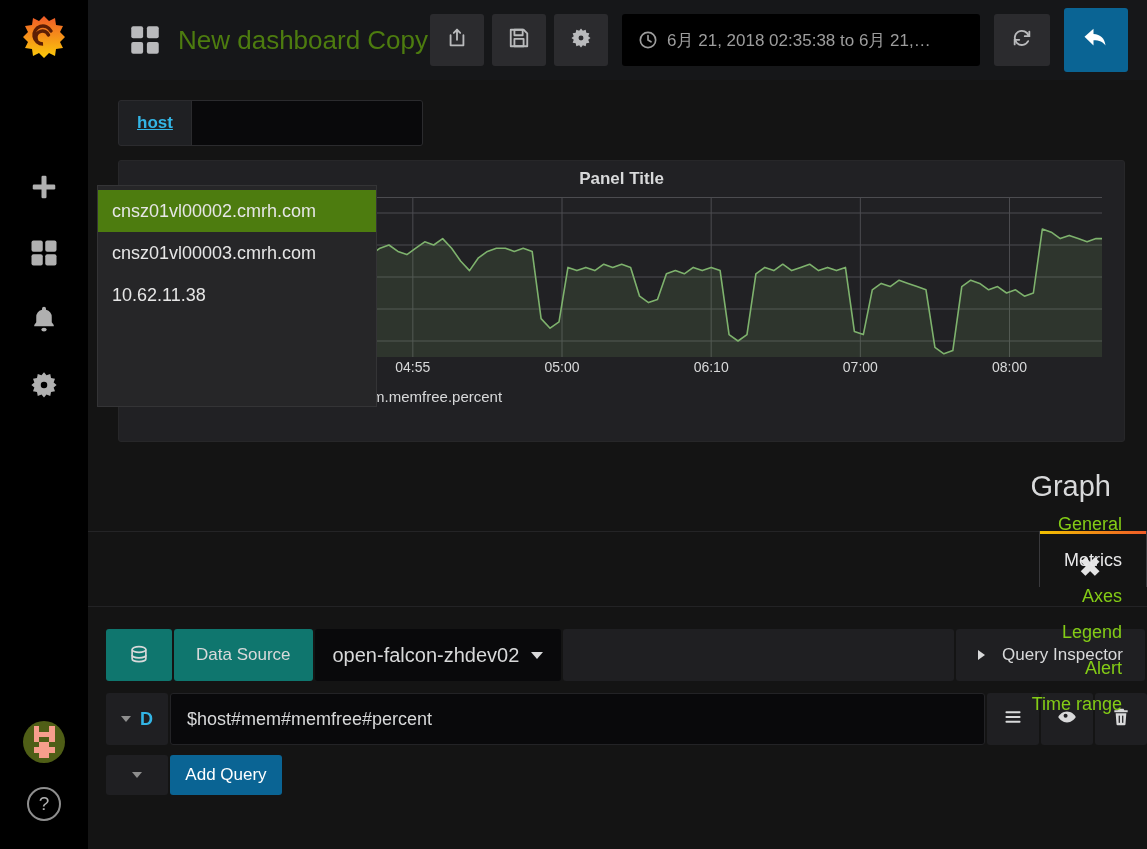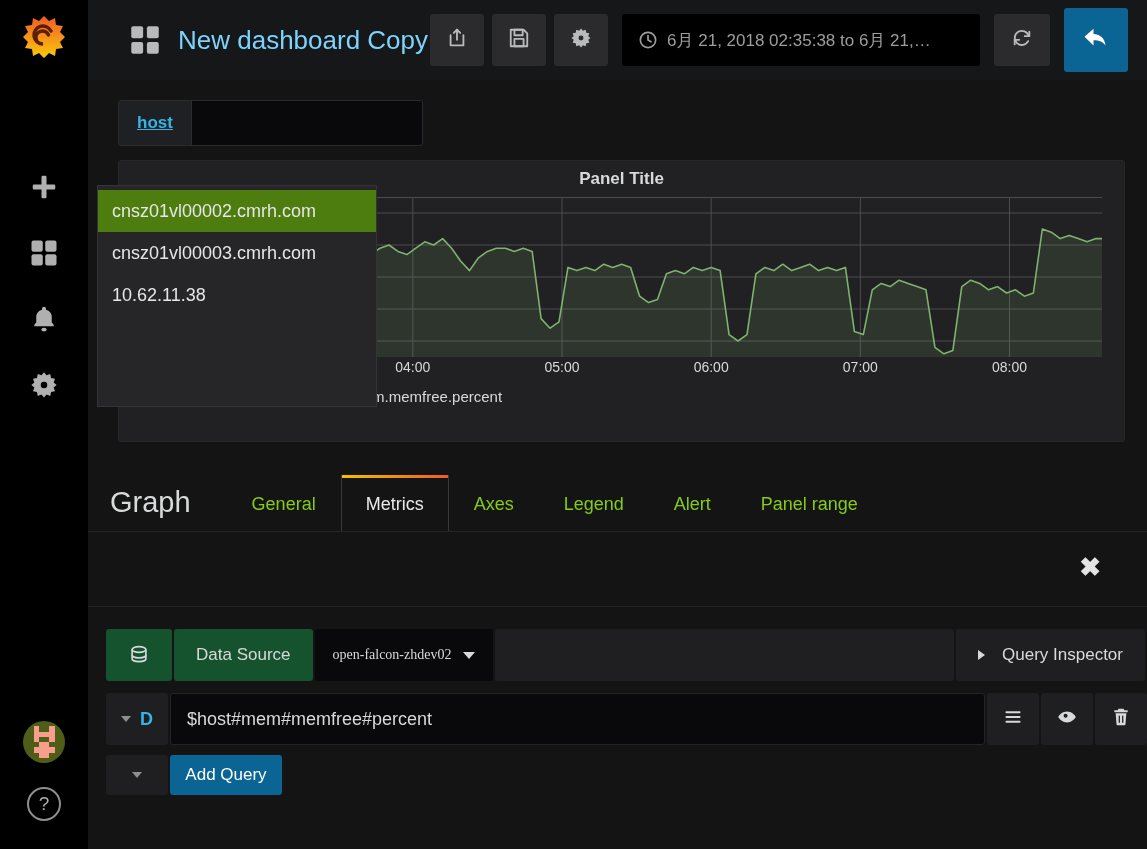--- a/index.html
+++ b/index.html
@@ -40,21 +40,21 @@
   }
 
   
   #navbar {
     position: absolute; left: 88px; top: 0; width: 1059px; height: 80px;
     background: #161719;
     display: flex; align-items: center;
   }
   .nav-dash-icon { margin-left: 42px; width: 30px; height: 30px; }
   .nav-title {
-    margin-left: 18px; color: #7dd3fc; font-size: 26px; font-weight: 400;
+    margin-left: 18px; color: #4d7c0f; font-size: 26px; font-weight: 400;
     white-space: nowrap; cursor: pointer;
   }
   .nav-btn {
     width: 54px; height: 52px; margin-left: 8px;
     background: #2b2b2e; border-radius: 3px;
     display: flex; align-items: center; justify-content: center;
     cursor: pointer;
   }
   .nav-btn:first-of-type { margin-left: 2px; }
   .timepicker {
@@ -142,21 +142,21 @@
   .legend-swatch {
     width: 18px; height: 5px; background: #7eb26d; border-radius: 1px;
     margin-right: 12px;
   }
   .legend-label { color: #d8d9da; font-size: 15px; }
 
   
   .editor { margin-top: 28px; }
   .tabs {
     display: flex; align-items: flex-end; height: 62px;
-    padding-left: 22px; border-bottom: 1px solid #242426;
+    padding-left: 22px; border-bottom: 1px solid #242426; flex-direction: column;
   }
   .editor-title {
     color: #d8d9da; font-size: 29px; padding: 0 14px 12px 0;
     margin-right: 22px;
   }
   .tab {
     position: relative; padding: 0 25px 18px; color: #84cc16;
     font-size: 18px; cursor: pointer; line-height: 1;
   }
   .tab.active { color: #e9e9ea; }
@@ -177,29 +177,29 @@
   }
   .close-x {
     color: #e4e4e4; font-size: 26px; font-weight: bold; cursor: pointer;
     line-height: 1;
   }
 
   
   .qsection { margin-top: 26px; border-top: 1px solid #232325; padding-top: 22px; }
   .ds-row { display: flex; align-items: stretch; padding: 0 2px 0 18px; height: 52px; }
   .seg {
-    background: #14532d; border-radius: 3px; display: flex; align-items: center;
+    background: #0f766e; border-radius: 3px; display: flex; align-items: center;
     color: #d8d9da; font-size: 17px; margin-right: 2px;
   }
   .seg-icon { width: 66px; justify-content: center; }
   .seg-label { padding: 0 22px; }
   .seg-select {
     background: #09090b; padding: 0 18px; cursor: pointer;
     display: flex; align-items: center; gap: 12px; margin-right: 2px;
-    border-radius: 3px; color: #d8d9da; font-size: 14px; font-family: Liberation Serif, serif;
+    border-radius: 3px; color: #d8d9da; font-size: 20px;
   }
   .caret-down {
     width: 0; height: 0; border-left: 6px solid transparent;
     border-right: 6px solid transparent; border-top: 7px solid #d8d9da;
   }
   .seg-fill { flex: 1; background: #1f1f22; border-radius: 3px; margin-right: 2px; }
   .seg-inspector {
     background: #1f1f22; border-radius: 3px; padding: 0 22px;
     display: flex; align-items: center; gap: 17px; cursor: pointer;
     color: #d8d9da; font-size: 17px;
@@ -423,43 +423,43 @@
             <line x1="372.61589403973517" x2="372.61589403973517" y1="0" y2="160" stroke="#4c4c50" stroke-width="1" vector-effect="non-scaling-stroke"></line>
             <line x1="526.58940397351" x2="526.58940397351" y1="0" y2="160" stroke="#4c4c50" stroke-width="1" vector-effect="non-scaling-stroke"></line>
             <line x1="680.5629139072848" x2="680.5629139072848" y1="0" y2="160" stroke="#4c4c50" stroke-width="1" vector-effect="non-scaling-stroke"></line>
             <line x1="834.5364238410598" x2="834.5364238410598" y1="0" y2="160" stroke="#4c4c50" stroke-width="1" vector-effect="non-scaling-stroke"></line>
             <path d="M0.00,160 L0.00,48.00 L9.24,51.20 L18.48,44.80 L27.72,48.00 L36.95,51.20 L46.19,48.00 L55.43,44.80 L64.67,48.00 L73.91,41.60 L83.15,48.00 L92.38,51.20 L101.62,48.00 L110.86,44.80 L120.10,48.00 L129.34,51.20 L138.58,54.40 L147.81,51.20 L157.05,48.00 L166.29,54.40 L175.53,57.60 L184.77,51.20 L194.01,48.00 L203.25,54.40 L212.48,57.60 L221.72,51.20 L230.96,44.80 L240.20,48.00 L249.44,41.60 L258.68,51.20 L267.91,64.00 L277.15,73.60 L286.39,60.80 L295.63,54.40 L304.87,51.20 L314.11,51.20 L323.34,54.40 L332.58,51.20 L341.82,54.40 L351.06,121.60 L360.30,131.20 L369.54,124.80 L378.77,70.40 L388.01,73.60 L397.25,70.40 L406.49,73.60 L415.73,67.20 L424.97,70.40 L434.21,67.20 L443.44,70.40 L452.68,99.20 L461.92,105.60 L471.16,102.40 L480.40,76.80 L489.64,73.60 L498.87,76.80 L508.11,70.40 L517.35,73.60 L526.59,70.40 L535.83,73.60 L545.07,137.60 L554.30,144.00 L563.54,137.60 L572.78,76.80 L582.02,70.40 L591.26,73.60 L600.50,67.20 L609.74,73.60 L618.97,70.40 L628.21,67.20 L637.45,73.60 L646.69,70.40 L655.93,73.60 L665.17,70.40 L674.40,134.40 L683.64,137.60 L692.88,92.80 L702.12,86.40 L711.36,89.60 L720.60,83.20 L729.83,86.40 L739.07,89.60 L748.31,92.80 L757.55,150.40 L766.79,156.80 L776.03,153.60 L785.26,89.60 L794.50,83.20 L803.74,86.40 L812.98,92.80 L822.22,89.60 L831.46,96.00 L840.70,92.80 L849.93,99.20 L859.17,96.00 L868.41,32.00 L877.65,35.20 L886.89,41.60 L896.13,38.40 L905.36,41.60 L914.60,44.80 L923.84,41.60 L930.00,41.60 L930.00,160 Z" fill="rgba(126,178,109,0.14)" stroke="none"></path>
             <path d="M0.00,48.00 L9.24,51.20 L18.48,44.80 L27.72,48.00 L36.95,51.20 L46.19,48.00 L55.43,44.80 L64.67,48.00 L73.91,41.60 L83.15,48.00 L92.38,51.20 L101.62,48.00 L110.86,44.80 L120.10,48.00 L129.34,51.20 L138.58,54.40 L147.81,51.20 L157.05,48.00 L166.29,54.40 L175.53,57.60 L184.77,51.20 L194.01,48.00 L203.25,54.40 L212.48,57.60 L221.72,51.20 L230.96,44.80 L240.20,48.00 L249.44,41.60 L258.68,51.20 L267.91,64.00 L277.15,73.60 L286.39,60.80 L295.63,54.40 L304.87,51.20 L314.11,51.20 L323.34,54.40 L332.58,51.20 L341.82,54.40 L351.06,121.60 L360.30,131.20 L369.54,124.80 L378.77,70.40 L388.01,73.60 L397.25,70.40 L406.49,73.60 L415.73,67.20 L424.97,70.40 L434.21,67.20 L443.44,70.40 L452.68,99.20 L461.92,105.60 L471.16,102.40 L480.40,76.80 L489.64,73.60 L498.87,76.80 L508.11,70.40 L517.35,73.60 L526.59,70.40 L535.83,73.60 L545.07,137.60 L554.30,144.00 L563.54,137.60 L572.78,76.80 L582.02,70.40 L591.26,73.60 L600.50,67.20 L609.74,73.60 L618.97,70.40 L628.21,67.20 L637.45,73.60 L646.69,70.40 L655.93,73.60 L665.17,70.40 L674.40,134.40 L683.64,137.60 L692.88,92.80 L702.12,86.40 L711.36,89.60 L720.60,83.20 L729.83,86.40 L739.07,89.60 L748.31,92.80 L757.55,150.40 L766.79,156.80 L776.03,153.60 L785.26,89.60 L794.50,83.20 L803.74,86.40 L812.98,92.80 L822.22,89.60 L831.46,96.00 L840.70,92.80 L849.93,99.20 L859.17,96.00 L868.41,32.00 L877.65,35.20 L886.89,41.60 L896.13,38.40 L905.36,41.60 L914.60,44.80 L923.84,41.60 L930.00,41.60 " fill="none" stroke="#7eb26d" stroke-width="1.6" vector-effect="non-scaling-stroke" stroke-linejoin="round" stroke-linecap="round"></path>
           </svg>
       </div>
       <div class="x-labels" id="x-labels">
           <div class="x-lab" style="left: 6.95364%;">03:00</div>
-          <div class="x-lab" style="left: 23.5099%;">04:00</div>
+          <div class="x-lab" style="left: 23.5099%;">04:55</div>
           <div class="x-lab" style="left: 40.0662%;">05:00</div>
-          <div class="x-lab" style="left: 56.6225%;">06:00</div>
+          <div class="x-lab" style="left: 56.6225%;">06:10</div>
           <div class="x-lab" style="left: 73.1788%;">07:00</div>
           <div class="x-lab" style="left: 89.7351%;">08:00</div>
         </div>
     </div>
 
     <div class="legend-row">
       <span class="legend-swatch"></span>
       <span class="legend-label">cnsz01vl00002.cmrh.com.mem.memfree.percent</span>
     </div>
   </div>
 
   <div class="editor">
     <div class="tabs" id="tabs-container">
       <div class="editor-title">Graph</div>
     <div class="tab"><span>General</span></div>
         <div class="tab active"><span>Metrics</span><span class="tab-right"></span></div>
         <div class="tab"><span>Axes</span></div>
         <div class="tab"><span>Legend</span></div>
         <div class="tab"><span>Alert</span></div>
-        <div class="tab"><span>Panel range</span></div>
+        <div class="tab"><span>Time range</span></div>
       </div>
 
     <div class="close-row">
       <span class="close-x">✖</span>
     </div>
 
     <div class="qsection">
       <div class="ds-row">
         <div class="seg seg-icon">
           <svg width="22" height="22" viewBox="0 0 24 24" fill="none" stroke="#d8d9da" stroke-width="1.8">

